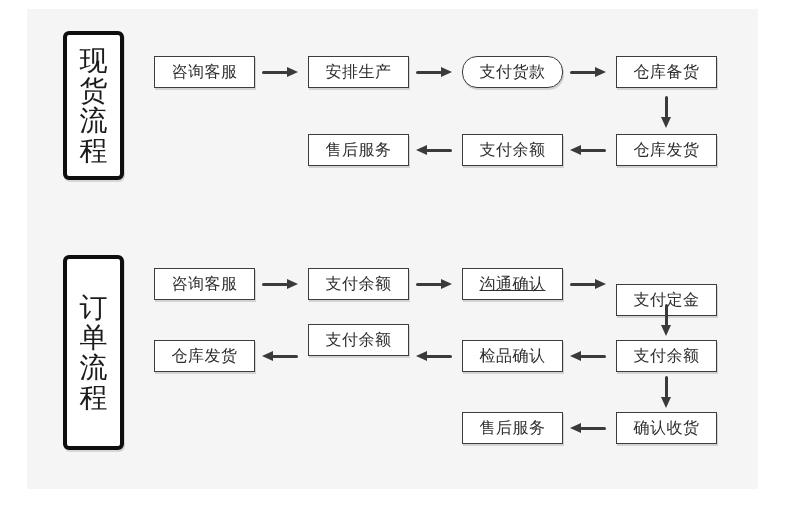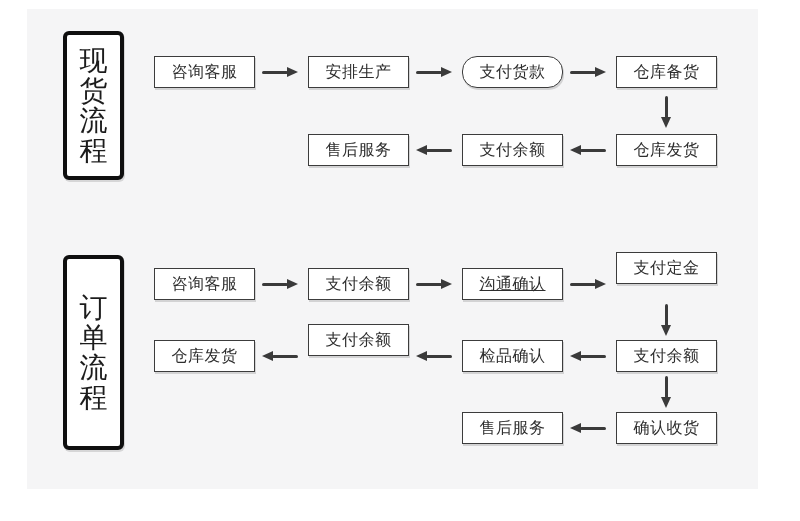--- a/index.html
+++ b/index.html
@@ -151,21 +151,21 @@
     <div class="node" style="left:308px; top:268px;">支付余额</div>
     <div class="arrow-h arrow-right" style="left:416px; top:279px;">
         <i class="shaft"></i>
         <i class="head"></i>
       </div>
     <div class="node" style="left:462px; top:268px;text-decoration:underline;">沟通确认</div>
     <div class="arrow-h arrow-right" style="left:570px; top:279px;">
         <i class="shaft"></i>
         <i class="head"></i>
       </div>
-    <div class="node" style="left:616px; top:252px;">支付定金</div>
+    <div class="node" style="left:616px; top:284px;">支付定金</div>
 
     <div class="arrow-v" style="left:661px; top:304px;">
         <i class="shaft"></i>
         <i class="head"></i>
       </div>
 
     <div class="node" style="left:154px; top:340px;">仓库发货</div>
     <div class="arrow-h arrow-left" style="left:262px; top:351px;">
         <i class="shaft"></i>
         <i class="head"></i>

